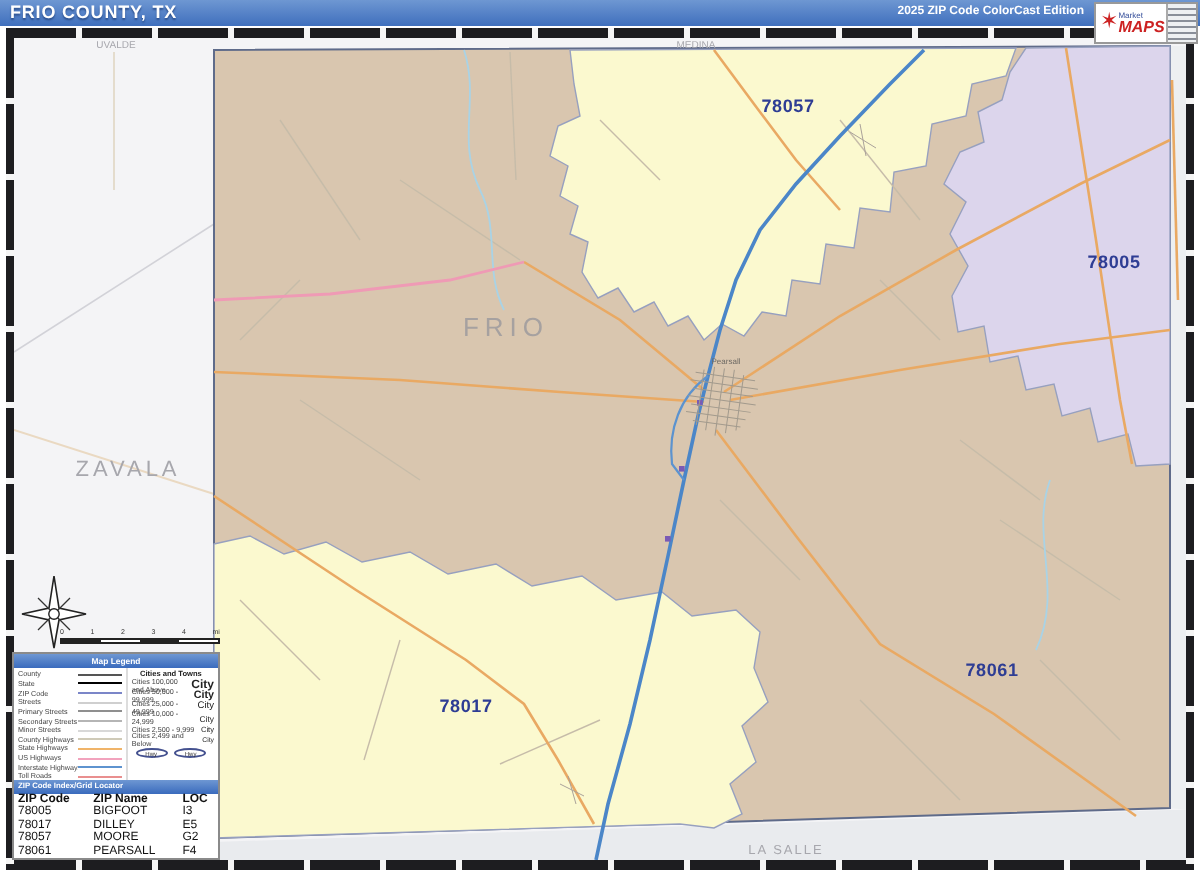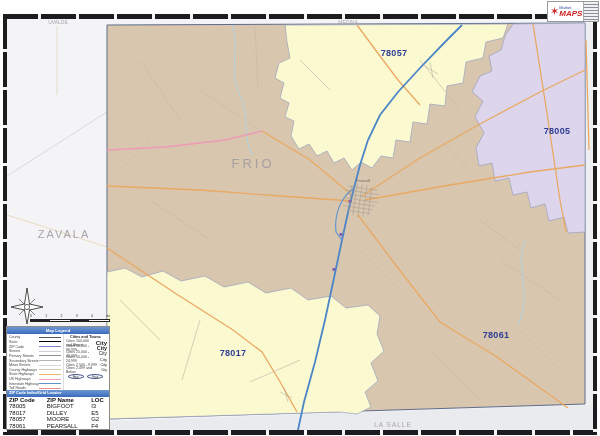--- a/index.html
+++ b/index.html
@@ -65,20 +65,24 @@
     font-weight:bold; line-height:6.5px; padding-left:2px; }
   .zip-table { width:100%; border-collapse:collapse; font-size:6px; color:#111; }
   .zip-table th { text-align:left; font-size:6px; font-weight:bold; padding:0.5px 0 0 2px; }
   .zip-table td { padding:0.2px 0 0 2px; line-height:6.4px; }
 </style>
 </head>
 <body>
 
 <div class="page">
 
+  <div class="titlebar">
+    <span class="t-left">FRIO COUNTY, TX</span>
+    <span class="t-right">2025 ZIP Code ColorCast Edition</span>
+  </div>
   <div class="logo">
     <span class="burst">✶</span>
     <span class="lwords">
       <span class="lsmall">Market</span>
       <span class="lbig">MAPS</span>
     </span>
     <span class="lside"></span>
   </div>
 
   <div class="bar-top"></div>

